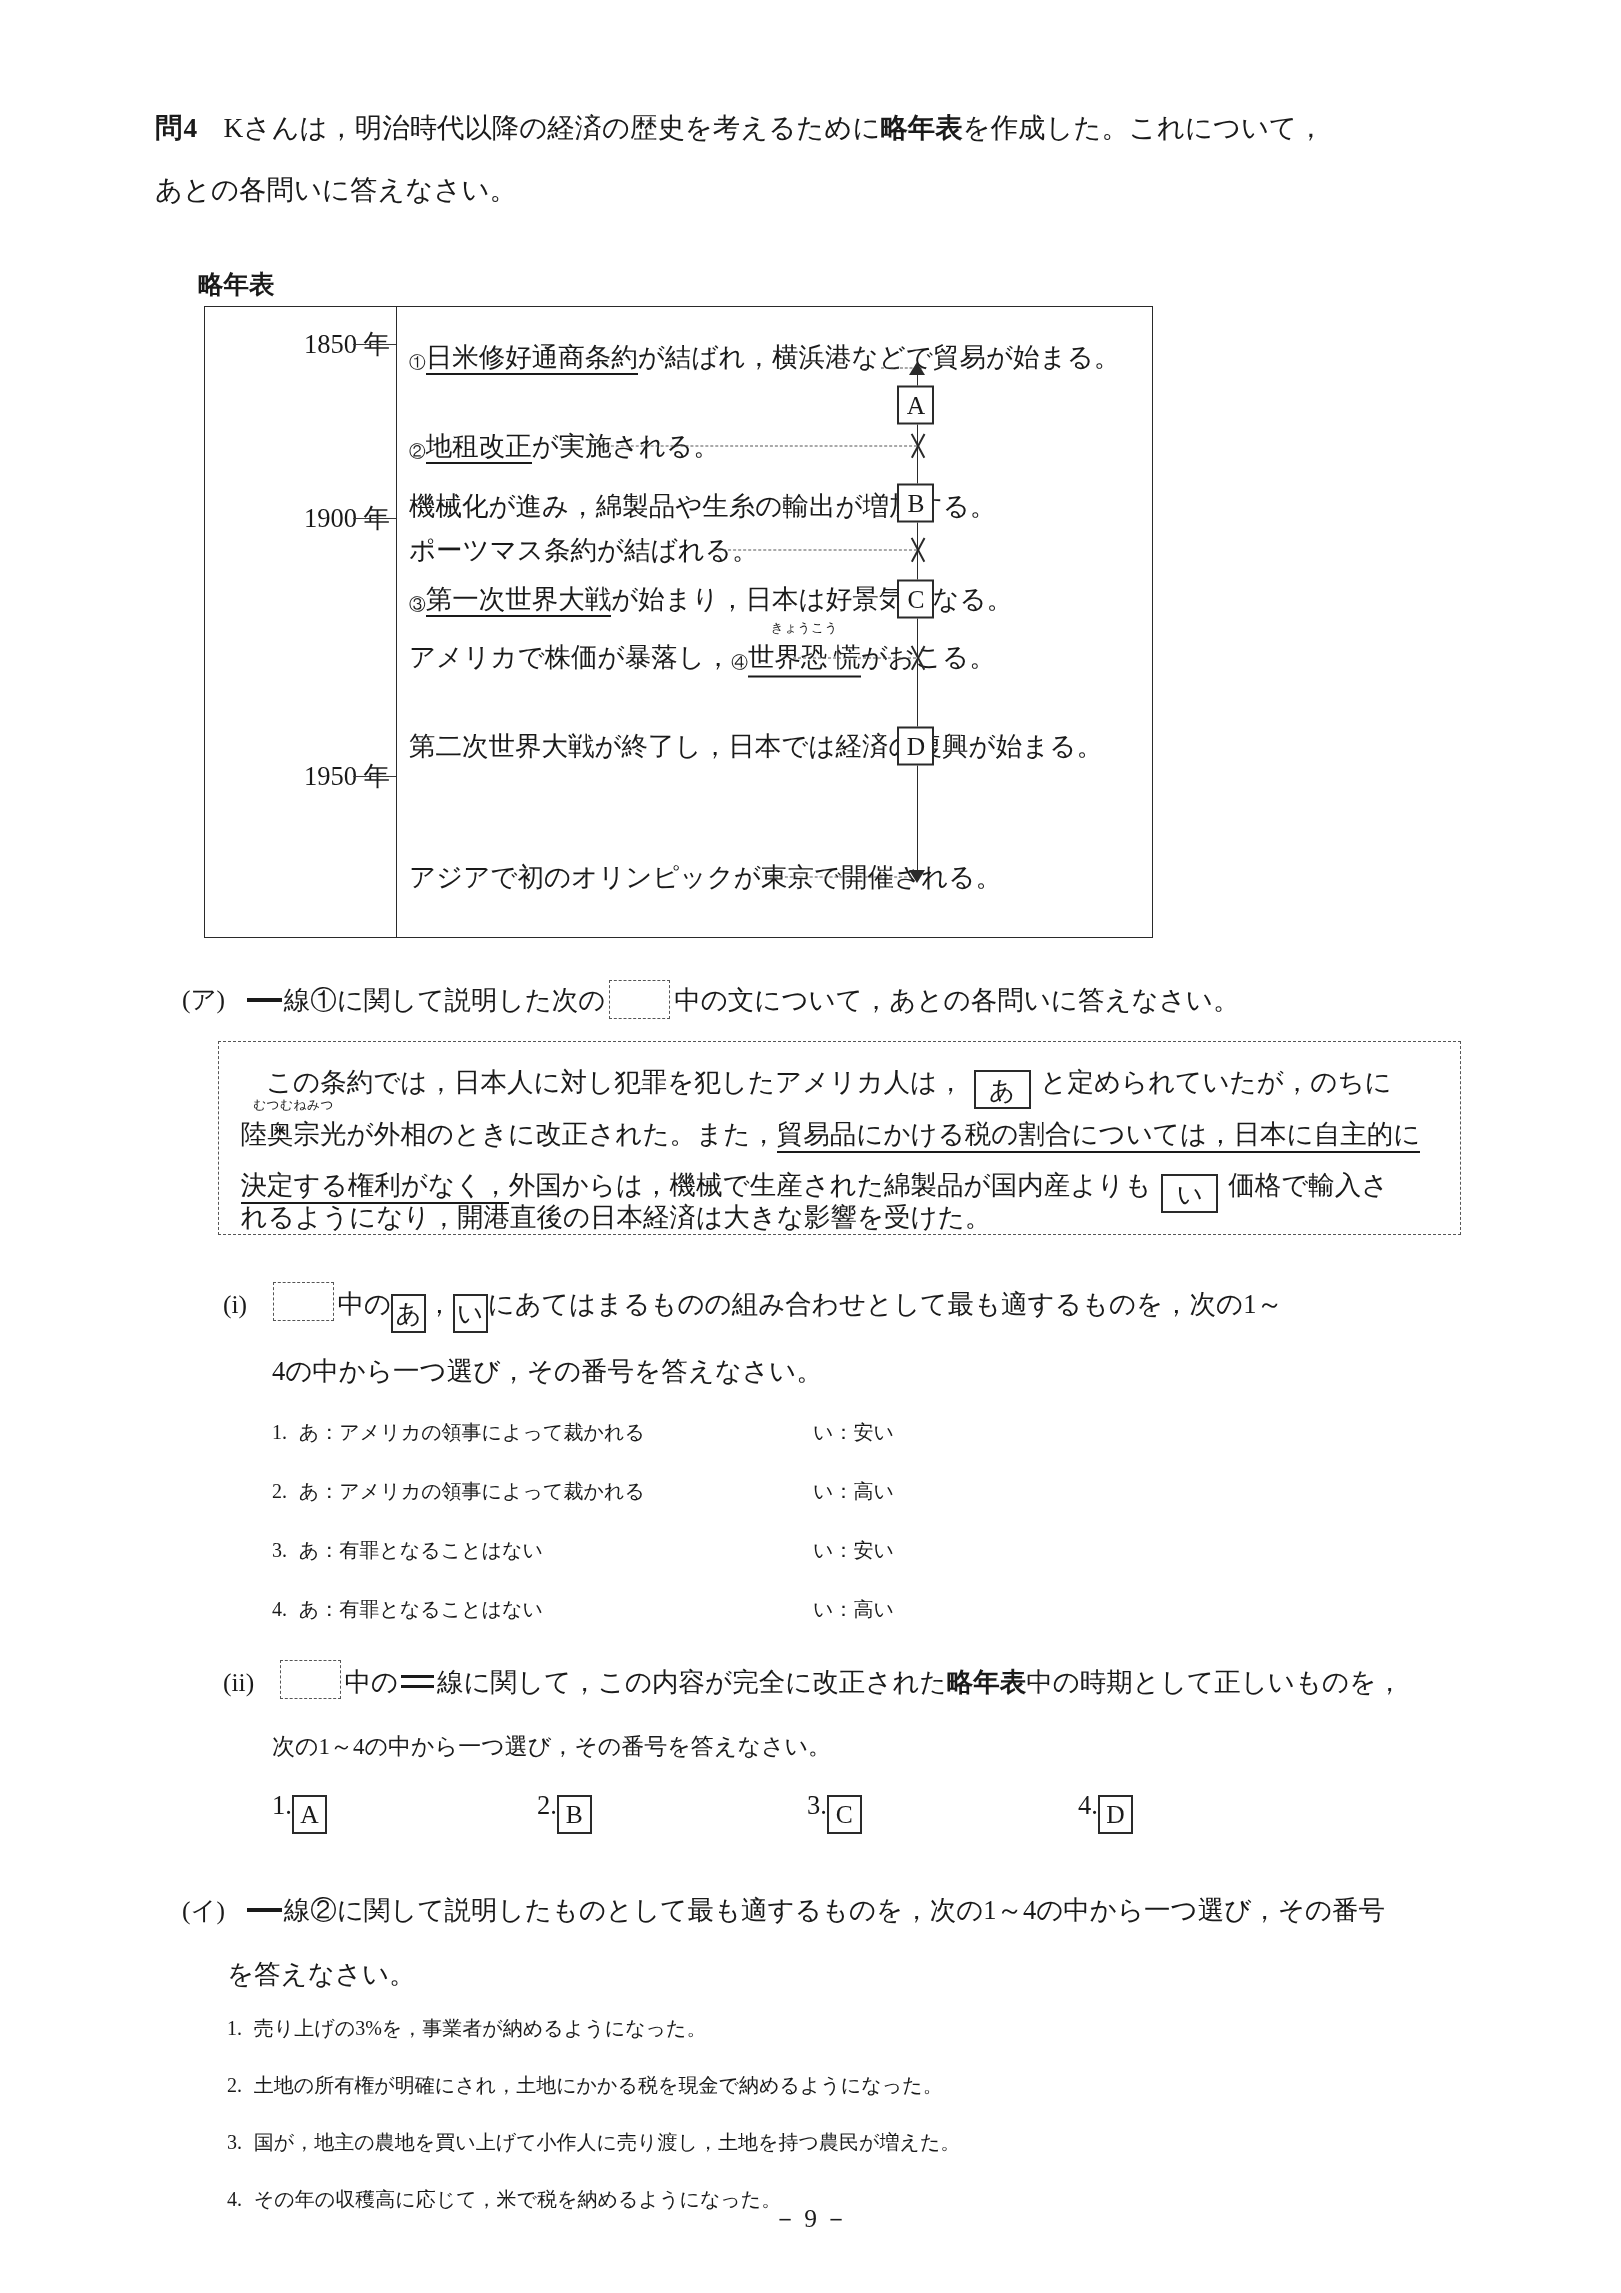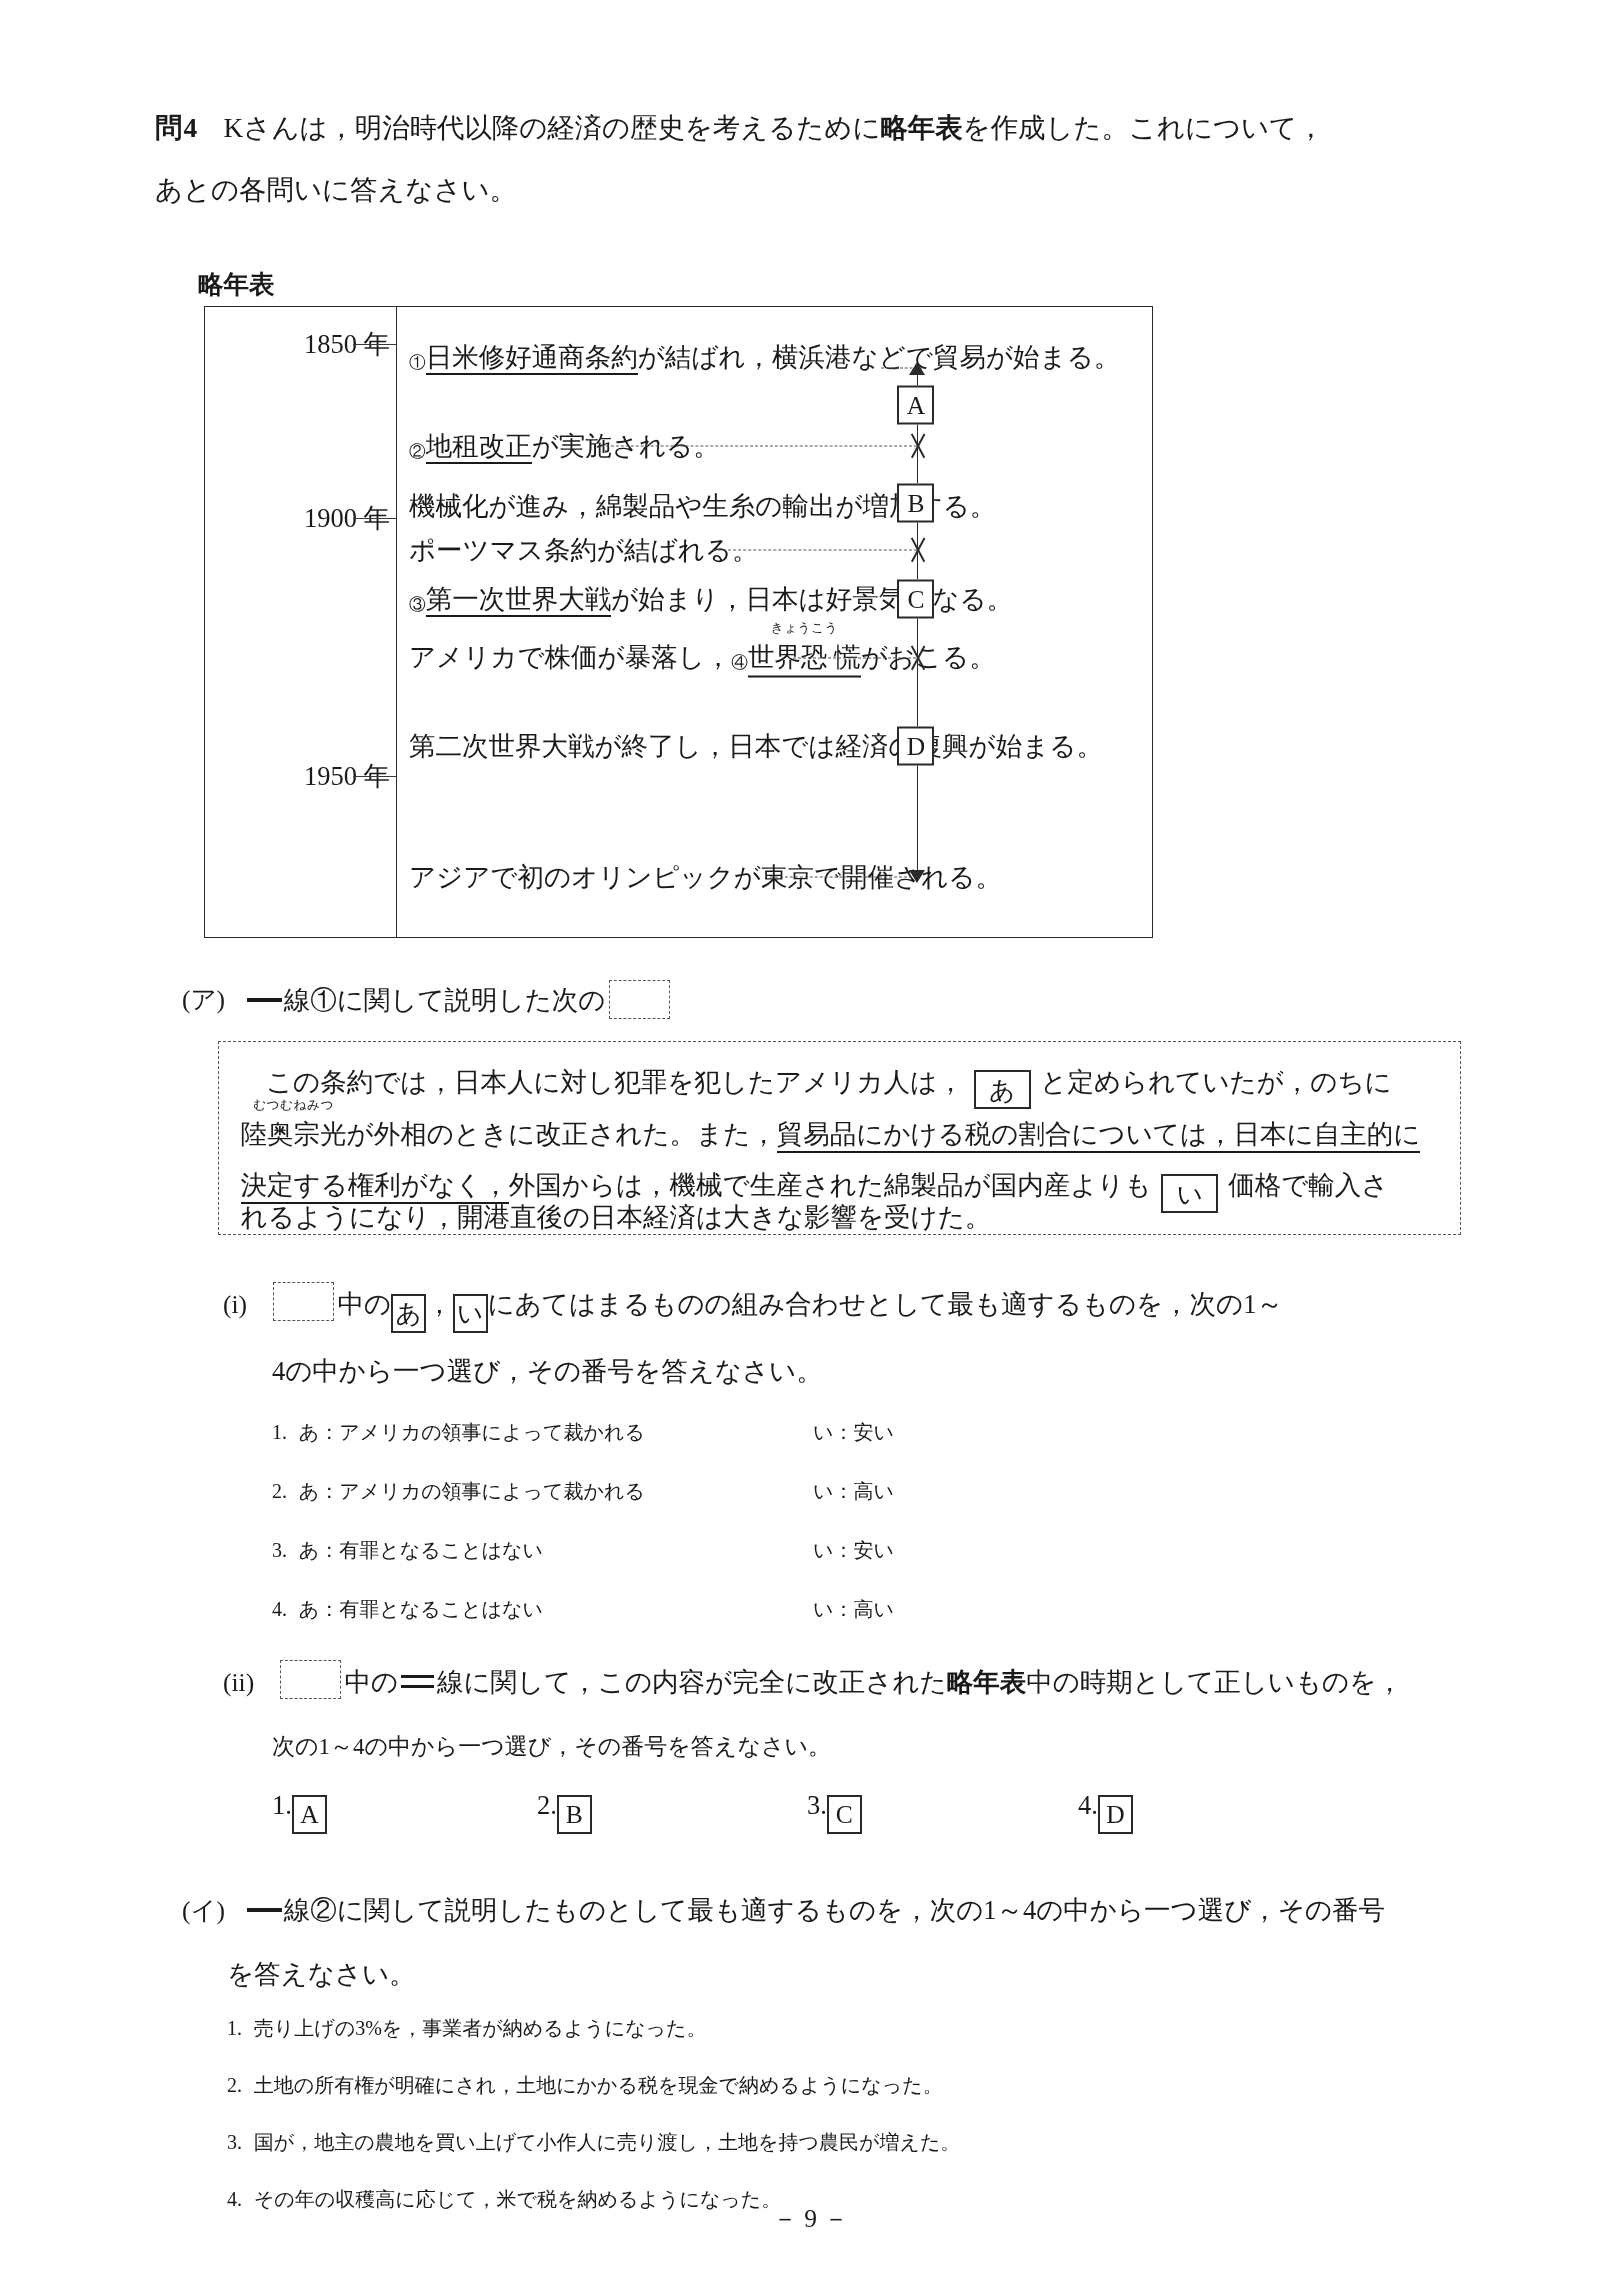--- a/index.html
+++ b/index.html
@@ -377,20 +377,21 @@
       <div class="periodbox" style="top:439px;">D</div>
       <div class="arrowhead down" style="top:563px;"></div>
     </div>
   </div>
 
   <div id="sec-a">
     <span class="marker">(ア)</span>
     <span class="solidlead"></span>
       <span>線①に関して説明した次の</span>
       <span class="blankbox"></span>
+      <span>中の文について，あとの各問いに答えなさい。</span>
   </div>
 
   <div id="passage">
     <div class="pline" style="top:21.6px; left:47px;">
       <span>この条約では，日本人に対し犯罪を犯したアメリカ人は，</span><span class="ansbox">あ</span><span>と定められていたが，のちに</span>
     </div>
     <div class="pline" style="top:74px;">
       <span class="rb"><span class="rt">むつむねみつ</span><span>陸奥宗光</span></span><span>が外相のときに改正された。また，</span><span class="dbl-u">貿易品にかける税の割合については，日本に自主的に</span>
     </div>
     <div class="pline" style="top:157px;">れるようになり，開港直後の日本経済は大きな影響を受けた。</div>

